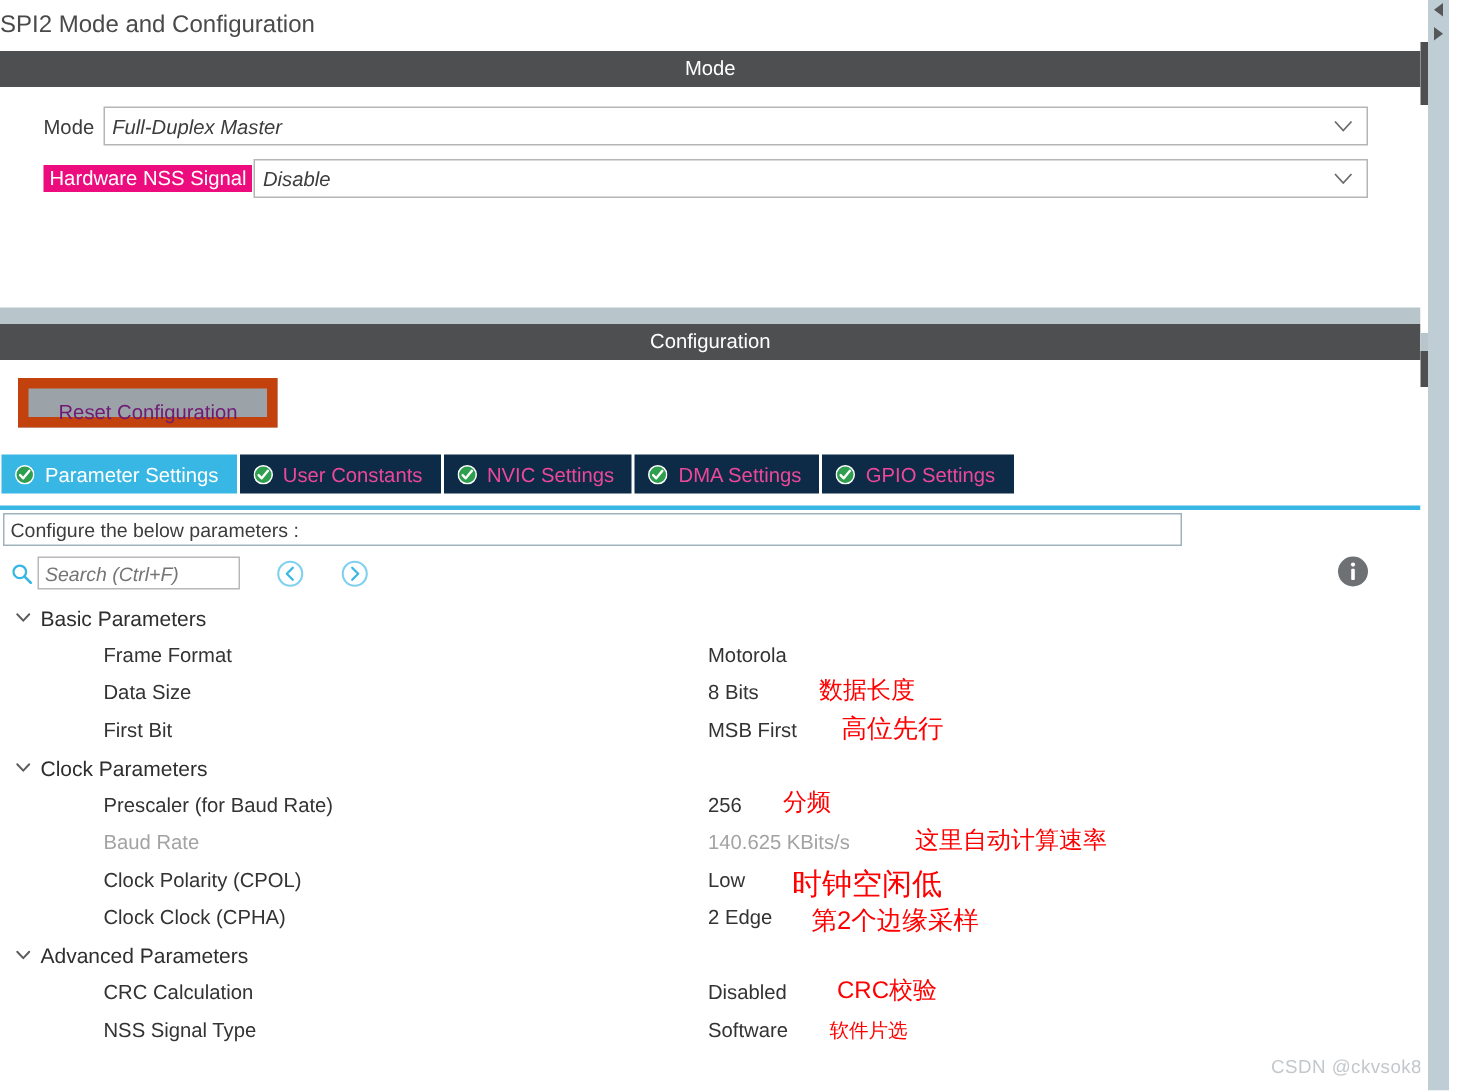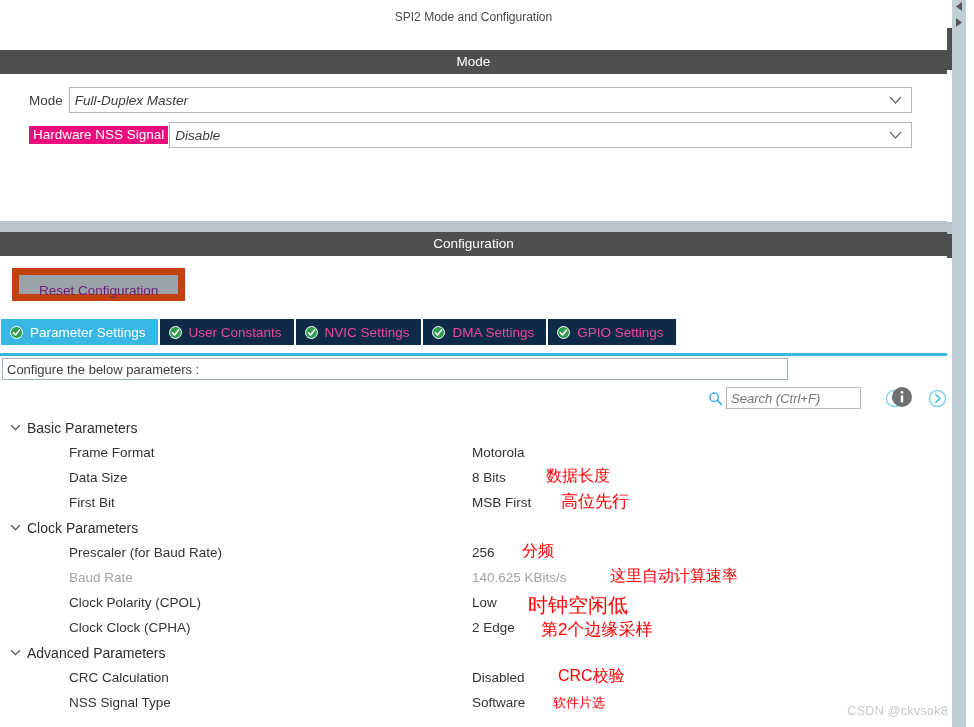--- a/index.html
+++ b/index.html
@@ -12,24 +12,24 @@
     -webkit-font-smoothing: antialiased;
   }
   #app {
     position: relative;
     width: 974px; height: 727px;
     background: #ffffff;
   }
 
   
   .page-title {
-    height: 50px;
+    height: 34px;
     line-height: 34px;
-    text-align: center;
-    font-size: 12px;
+    text-align: left;
+    font-size: 16px;
     color: #4a4a4a;
     background: #ffffff;
     width: 947px;
   }
 
   
   .section-bar {
     height: 24px;
     line-height: 24px;
     text-align: center;
@@ -159,21 +159,20 @@
     width: 786px;
   }
 
   
   .search-row {
     display: flex;
     align-items: center;
     height: 32px;
     padding: 4px 0 0 7px;
     position: relative;
-    justify-content: flex-end;
   }
   .search-icon { width: 15px; height: 15px; display: block; margin-right: 3px; }
   .search-box {
     width: 135px;
     height: 22px;
     border: 1px solid #b8b8b8;
     background: #ffffff;
     font-size: 13px;
     color: #a8a8a8;
     font-style: italic;

